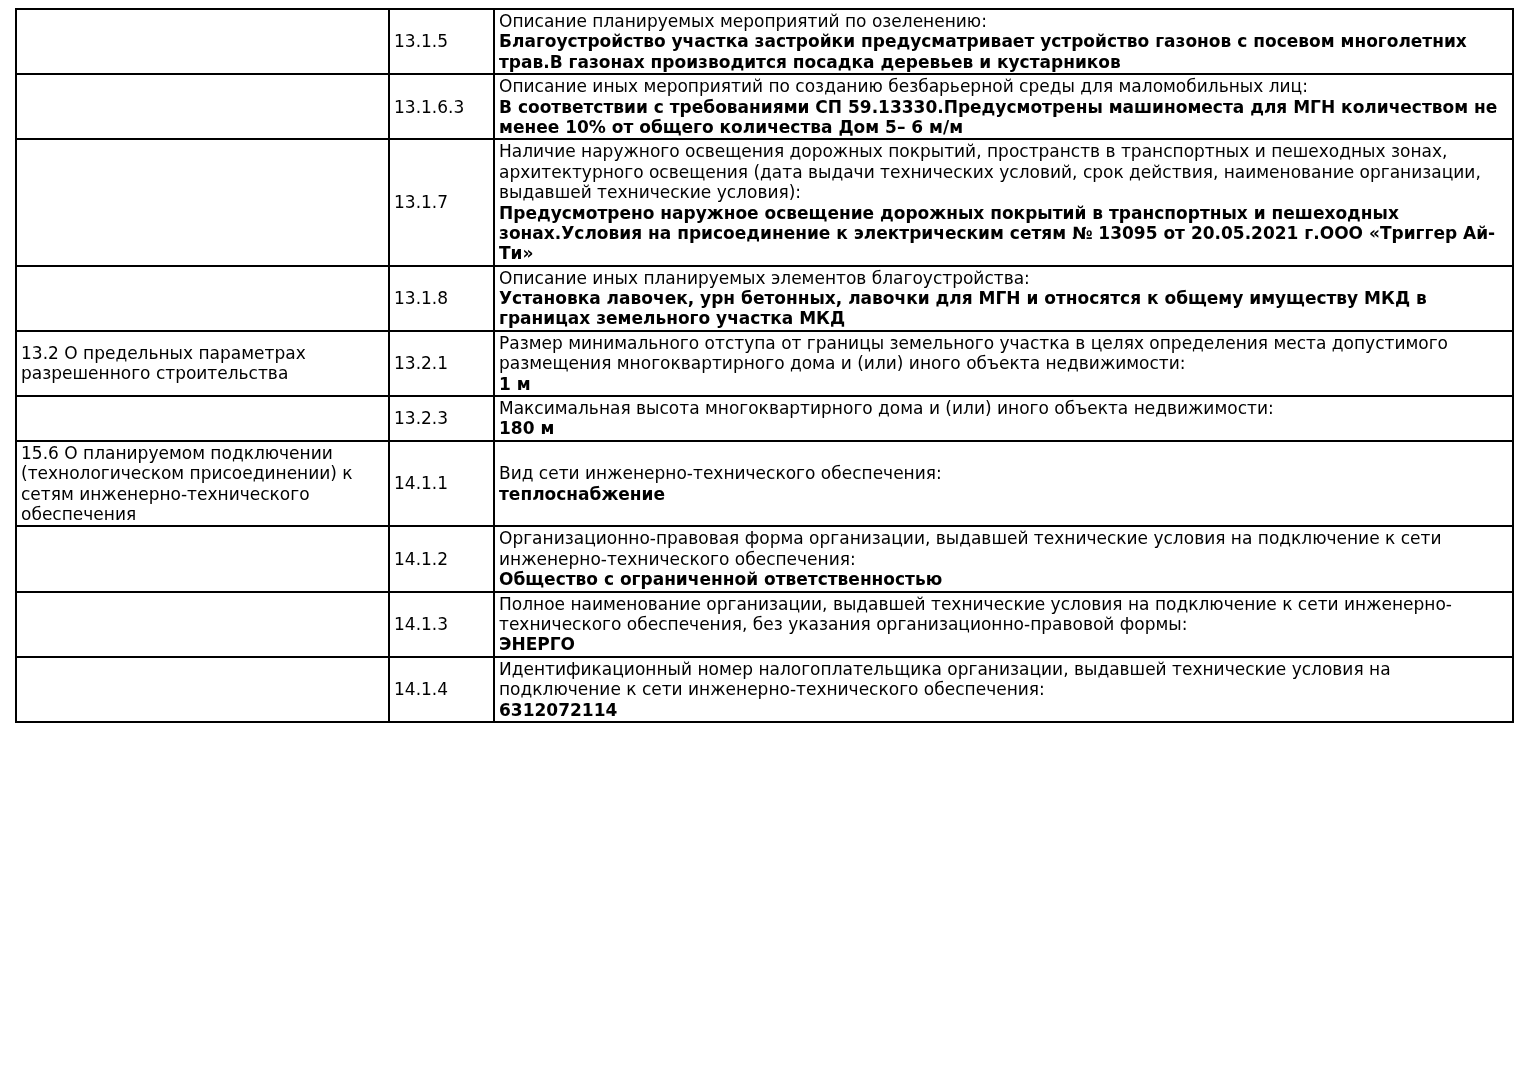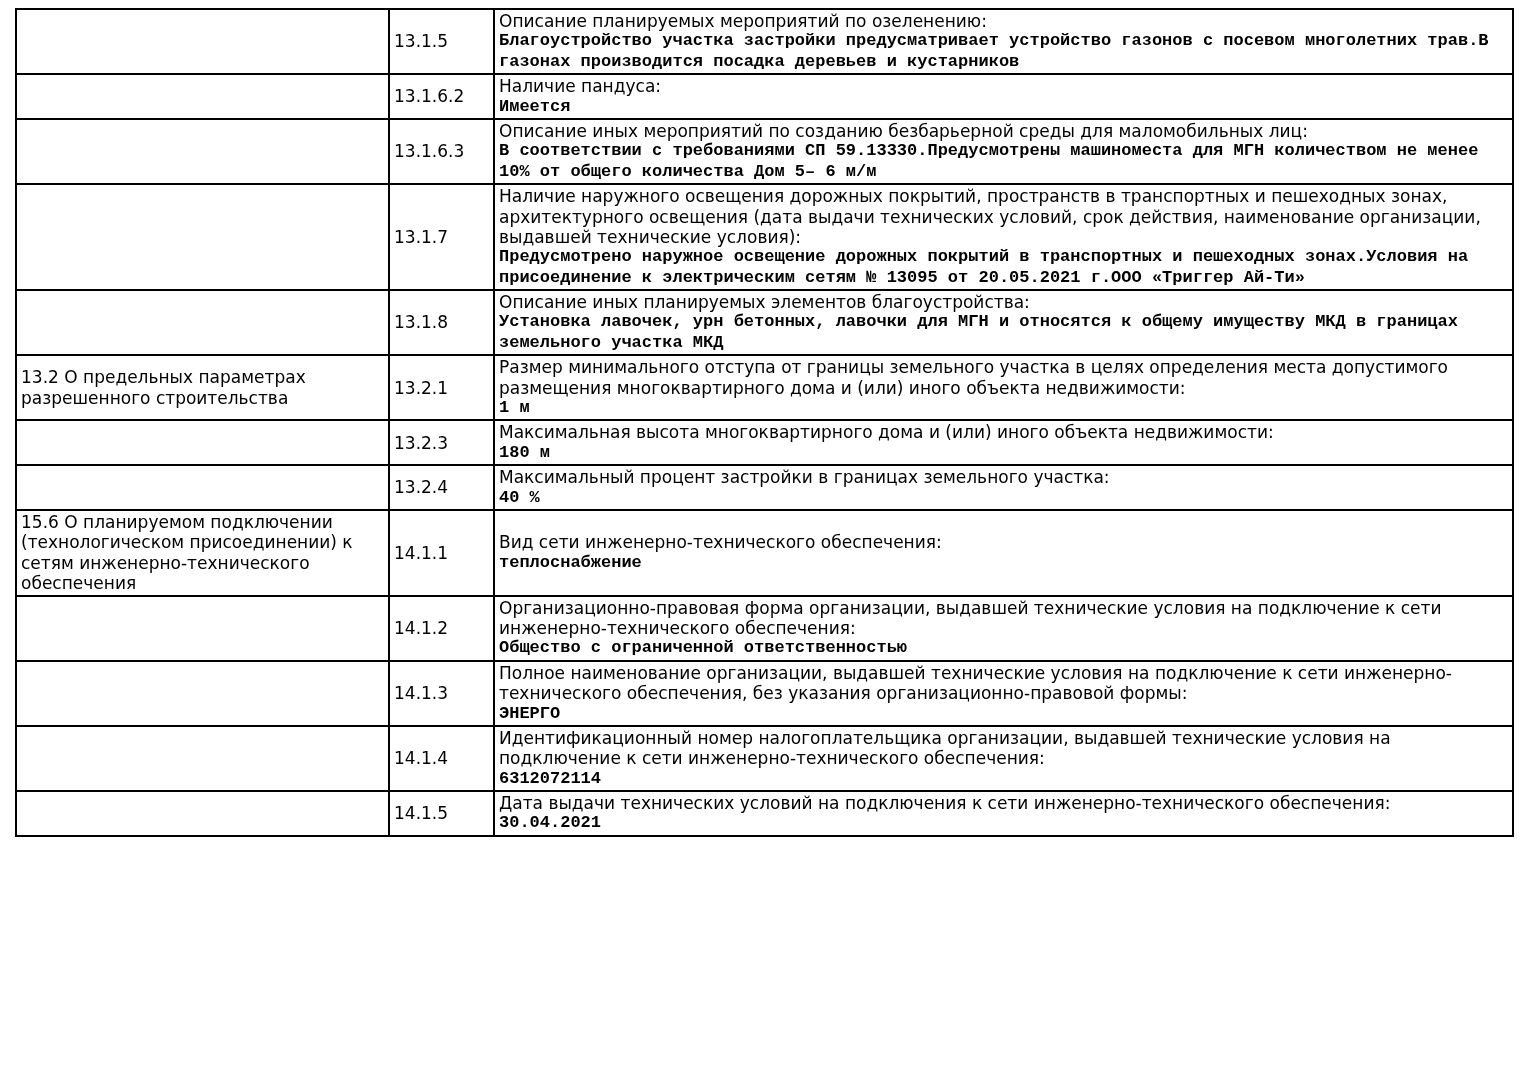--- a/index.html
+++ b/index.html
@@ -28,21 +28,21 @@
   table.decl col.c2 { width: 105px; }
   table.decl col.c3 { width: 1019px; }
   table.decl td {
     border: 2px solid #000000;
     padding: 1px 4px;
     vertical-align: middle;
     word-wrap: break-word;
     margin-top: 41px;
   }
   td.code-cell { padding-left: 6px; }
-  .field-value { font-weight: bold; font-family: Liberation Mono, monospace; }
+  .field-value { font-weight: bold; }
   td.header-cell { padding: 1px 4px; }
 </style>
 </head>
 <body>
 
 <div class="table-wrap">
   <table class="decl">
     <colgroup>
       <col class="c1">
       <col class="c2">
@@ -53,28 +53,20 @@
     <td class="section-cell"></td>
     <td class="code-cell">13.1.5</td>
     <td class="content-cell">
       <div class="field-label">Описание планируемых мероприятий по озеленению:</div>
       <div class="field-value">Благоустройство участка застройки предусматривает устройство газонов с посевом многолетних трав.В газонах производится посадка деревьев и кустарников</div>
     </td>
   </tr>
 
 
 
-  <tr>
-    <td class="section-cell"></td>
-    <td class="code-cell">13.1.6.2</td>
-    <td class="content-cell">
-      <div class="field-label">Наличие пандуса:</div>
-      <div class="field-value">Имеется</div>
-    </td>
-  </tr>
 
   <tr>
     <td class="section-cell"></td>
     <td class="code-cell">13.1.6.3</td>
     <td class="content-cell">
       <div class="field-label">Описание иных мероприятий по созданию безбарьерной среды для маломобильных лиц:</div>
       <div class="field-value">В соответствии с требованиями СП 59.13330.Предусмотрены машиноместа для МГН количеством не менее 10% от общего количества Дом 5– 6 м/м</div>
     </td>
   </tr>
 
@@ -108,28 +100,20 @@
 
   <tr>
     <td class="section-cell"></td>
     <td class="code-cell">13.2.3</td>
     <td class="content-cell">
       <div class="field-label">Максимальная высота многоквартирного дома и (или) иного объекта недвижимости:</div>
       <div class="field-value">180 м</div>
     </td>
   </tr>
 
-  <tr>
-    <td class="section-cell"></td>
-    <td class="code-cell">13.2.4</td>
-    <td class="content-cell">
-      <div class="field-label">Максимальный процент застройки в границах земельного участка:</div>
-      <div class="field-value">40 %</div>
-    </td>
-  </tr>
 
 
   <tr>
     <td class="section-cell">15.6 О планируемом подключении (технологическом присоединении) к сетям инженерно-технического обеспечения</td>
     <td class="code-cell">14.1.1</td>
     <td class="content-cell">
       <div class="field-label">Вид сети инженерно-технического обеспечения:</div>
       <div class="field-value">теплоснабжение</div>
     </td>
   </tr>
@@ -154,24 +138,16 @@
 
   <tr>
     <td class="section-cell"></td>
     <td class="code-cell">14.1.4</td>
     <td class="content-cell">
       <div class="field-label">Идентификационный номер налогоплательщика организации, выдавшей технические условия на подключение к сети инженерно-технического обеспечения:</div>
       <div class="field-value">6312072114</div>
     </td>
   </tr>
 
-  <tr>
-    <td class="section-cell"></td>
-    <td class="code-cell">14.1.5</td>
-    <td class="content-cell">
-      <div class="field-label">Дата выдачи технических условий на подключения к сети инженерно-технического обеспечения:</div>
-      <div class="field-value">30.04.2021</div>
-    </td>
-  </tr>
 
 </tbody>
   </table>
 </div>
 
 </body></html>

